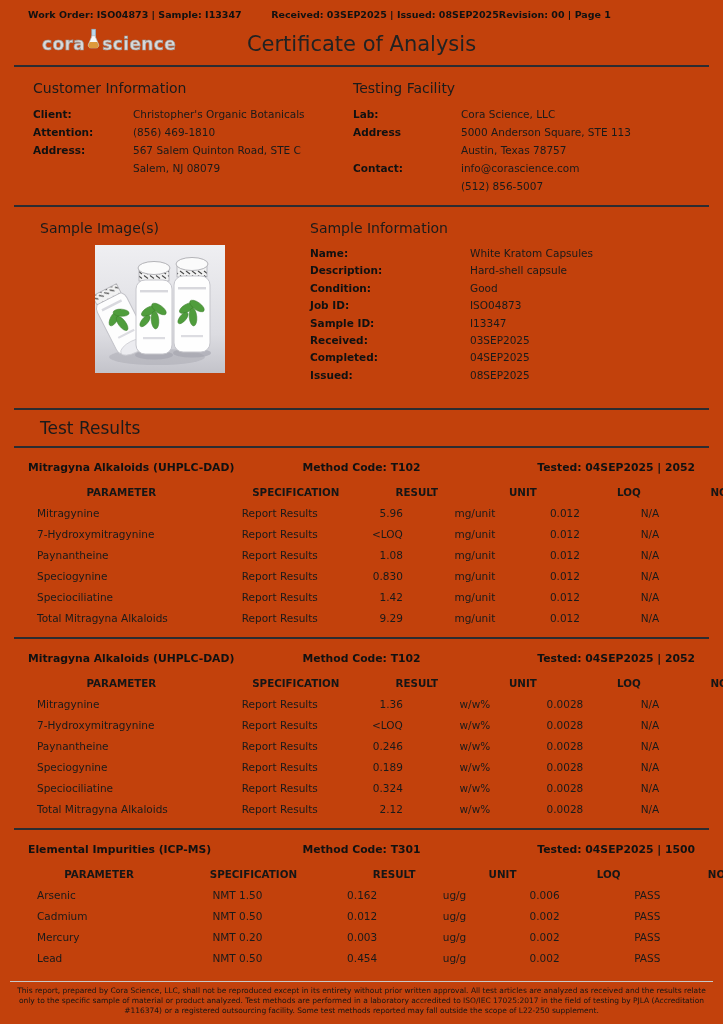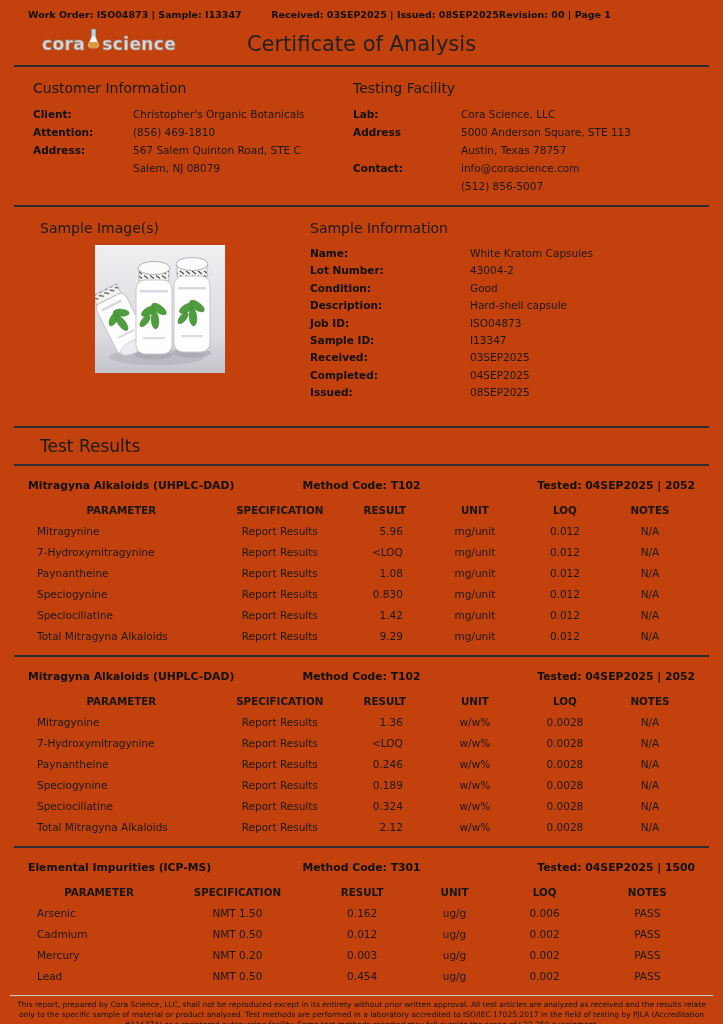--- a/index.html
+++ b/index.html
@@ -42,21 +42,21 @@
   
   .results-head { font-size:17px; font-weight:400; color:#1b1b1b; margin:8px 0 8px 40px; }
   .rtable { padding:0 28px 8px; }
   .ttitle { display:flex; font-size:10.8px; font-weight:bold; color:#111; padding:13px 0 10px; }
   .tt-name { flex:1; text-align:left; }
   .tt-method { flex:1; text-align:center; }
   .tt-tested { flex:1; text-align:right; }
   .trow { display:grid; font-size:10.5px; }
   .t12 .trow { grid-template-columns:28% 19.5% 12% 15% 12% 13.5%; }
   .t3  .trow { grid-template-columns:21.3% 20.2% 17.2% 10.5% 16.5% 14.3%; }
-  .thead { font-weight:bold; font-size:10.3px; color:#161616; padding:2px 0 5px; }
+  .thead { font-weight:bold; font-size:10.3px; color:#161616; padding:2px 0 5px;gap:16px; }
   .tdata { line-height:21px; }
   .cell { text-align:center; }
   .tdata .c0 { text-align:left; padding-left:9px; }
   .t12 .tdata .c2 { text-align:right; padding-right:22px; }
 
   
   .pagefooter { margin:auto 10px 0; border-top:1px solid #c8c8c8; padding:4px 6px 8px;
                 font-size:7.5px; line-height:1.34; text-align:center; color:#151515; }
   .pagefooter p { margin:0; }
 </style>
@@ -214,33 +214,29 @@
     </div>
     <div class="sinfo">
       <h2 class="sechead">Sample Information</h2>
       <div>
 
           <div class="kvrow">
             <span class="kvlabel">Name:</span>
             <span class="kvvalue">White Kratom Capsules</span>
           </div>
 
-          <div class="kvrow">
-            <span class="kvlabel">Lot Number:</span>
-            <span class="kvvalue">43004-2</span>
+
+          <div class="kvrow">
+            <span class="kvlabel">Description:</span>
+            <span class="kvvalue">Hard-shell capsule</span>
           </div>
 
           <div class="kvrow">
             <span class="kvlabel">Condition:</span>
             <span class="kvvalue">Good</span>
-          </div>
-
-          <div class="kvrow">
-            <span class="kvlabel">Description:</span>
-            <span class="kvvalue">Hard-shell capsule</span>
           </div>
 
           <div class="kvrow">
             <span class="kvlabel">Job ID:</span>
             <span class="kvvalue">ISO04873</span>
           </div>
 
           <div class="kvrow">
             <span class="kvlabel">Sample ID:</span>
             <span class="kvvalue">I13347</span>

